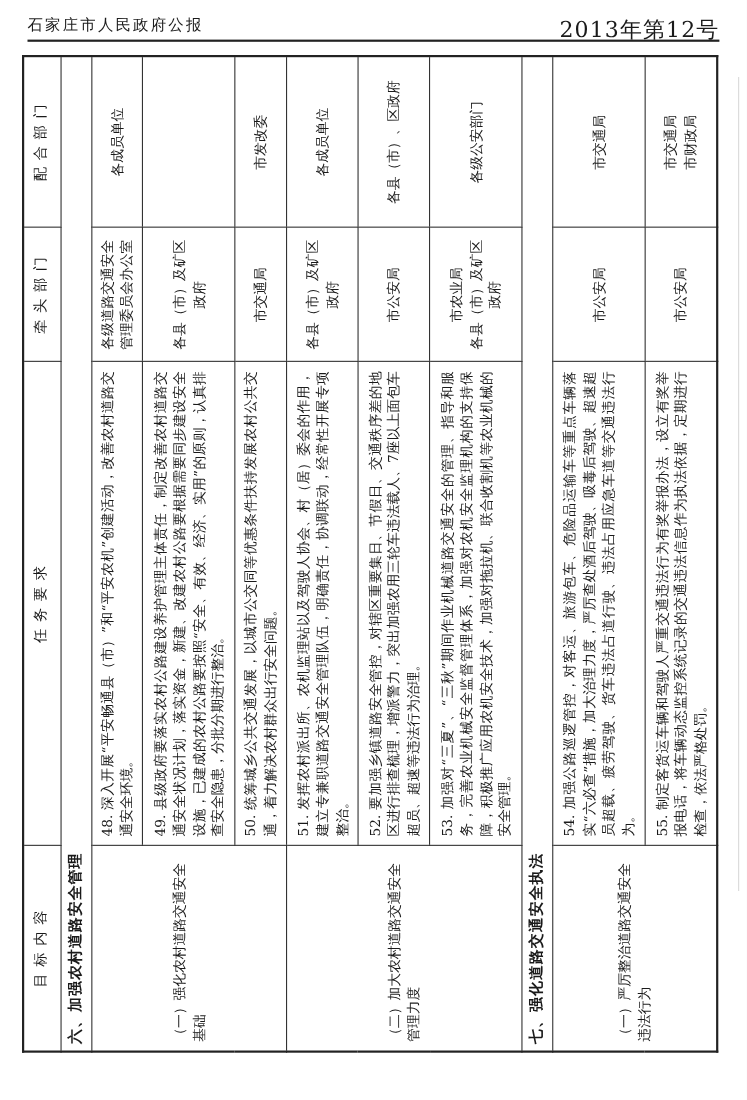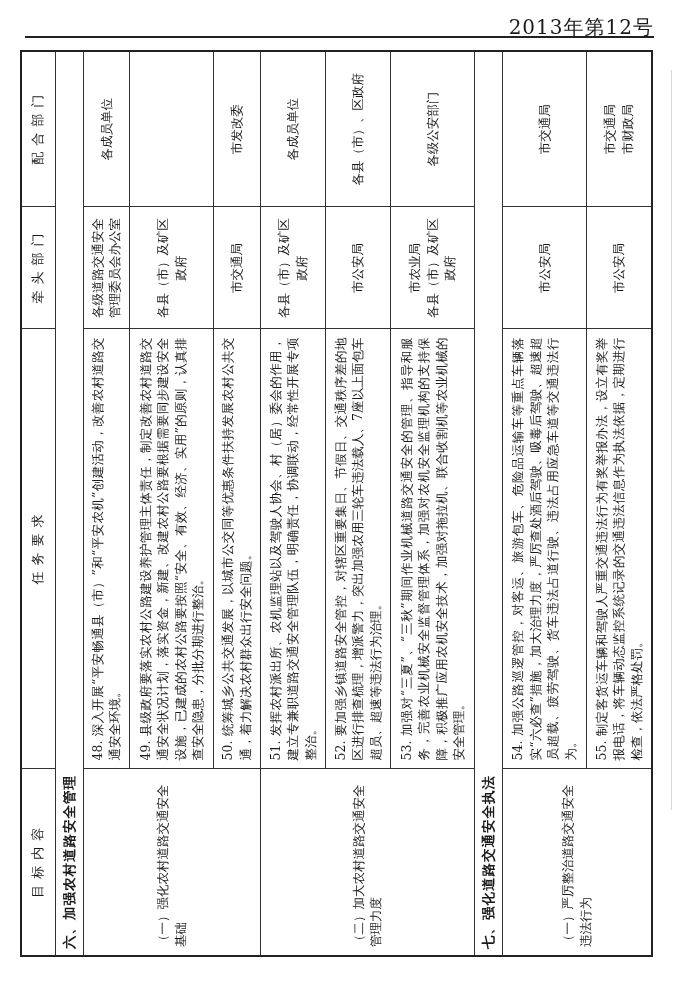--- a/index.html
+++ b/index.html
@@ -31,20 +31,21 @@
   
   .scan-artifact{position:absolute;left:671px;top:70px;width:1px;height:740px;
                  background:#d9d9d9;}
 </style>
 </head>
 <body>
 
 <div class="page">
 
   <div class="page-header">
+    <span class="gazette-title">石家庄市人民政府公报</span>
     <span class="issue-number">2013年第12号</span>
   </div>
 
   <div class="table-area">
     <div class="logical">
       <table class="grid">
         <colgroup>
           <col style="width:187px">
             <col style="width:440px">
           <col style="width:122px">

